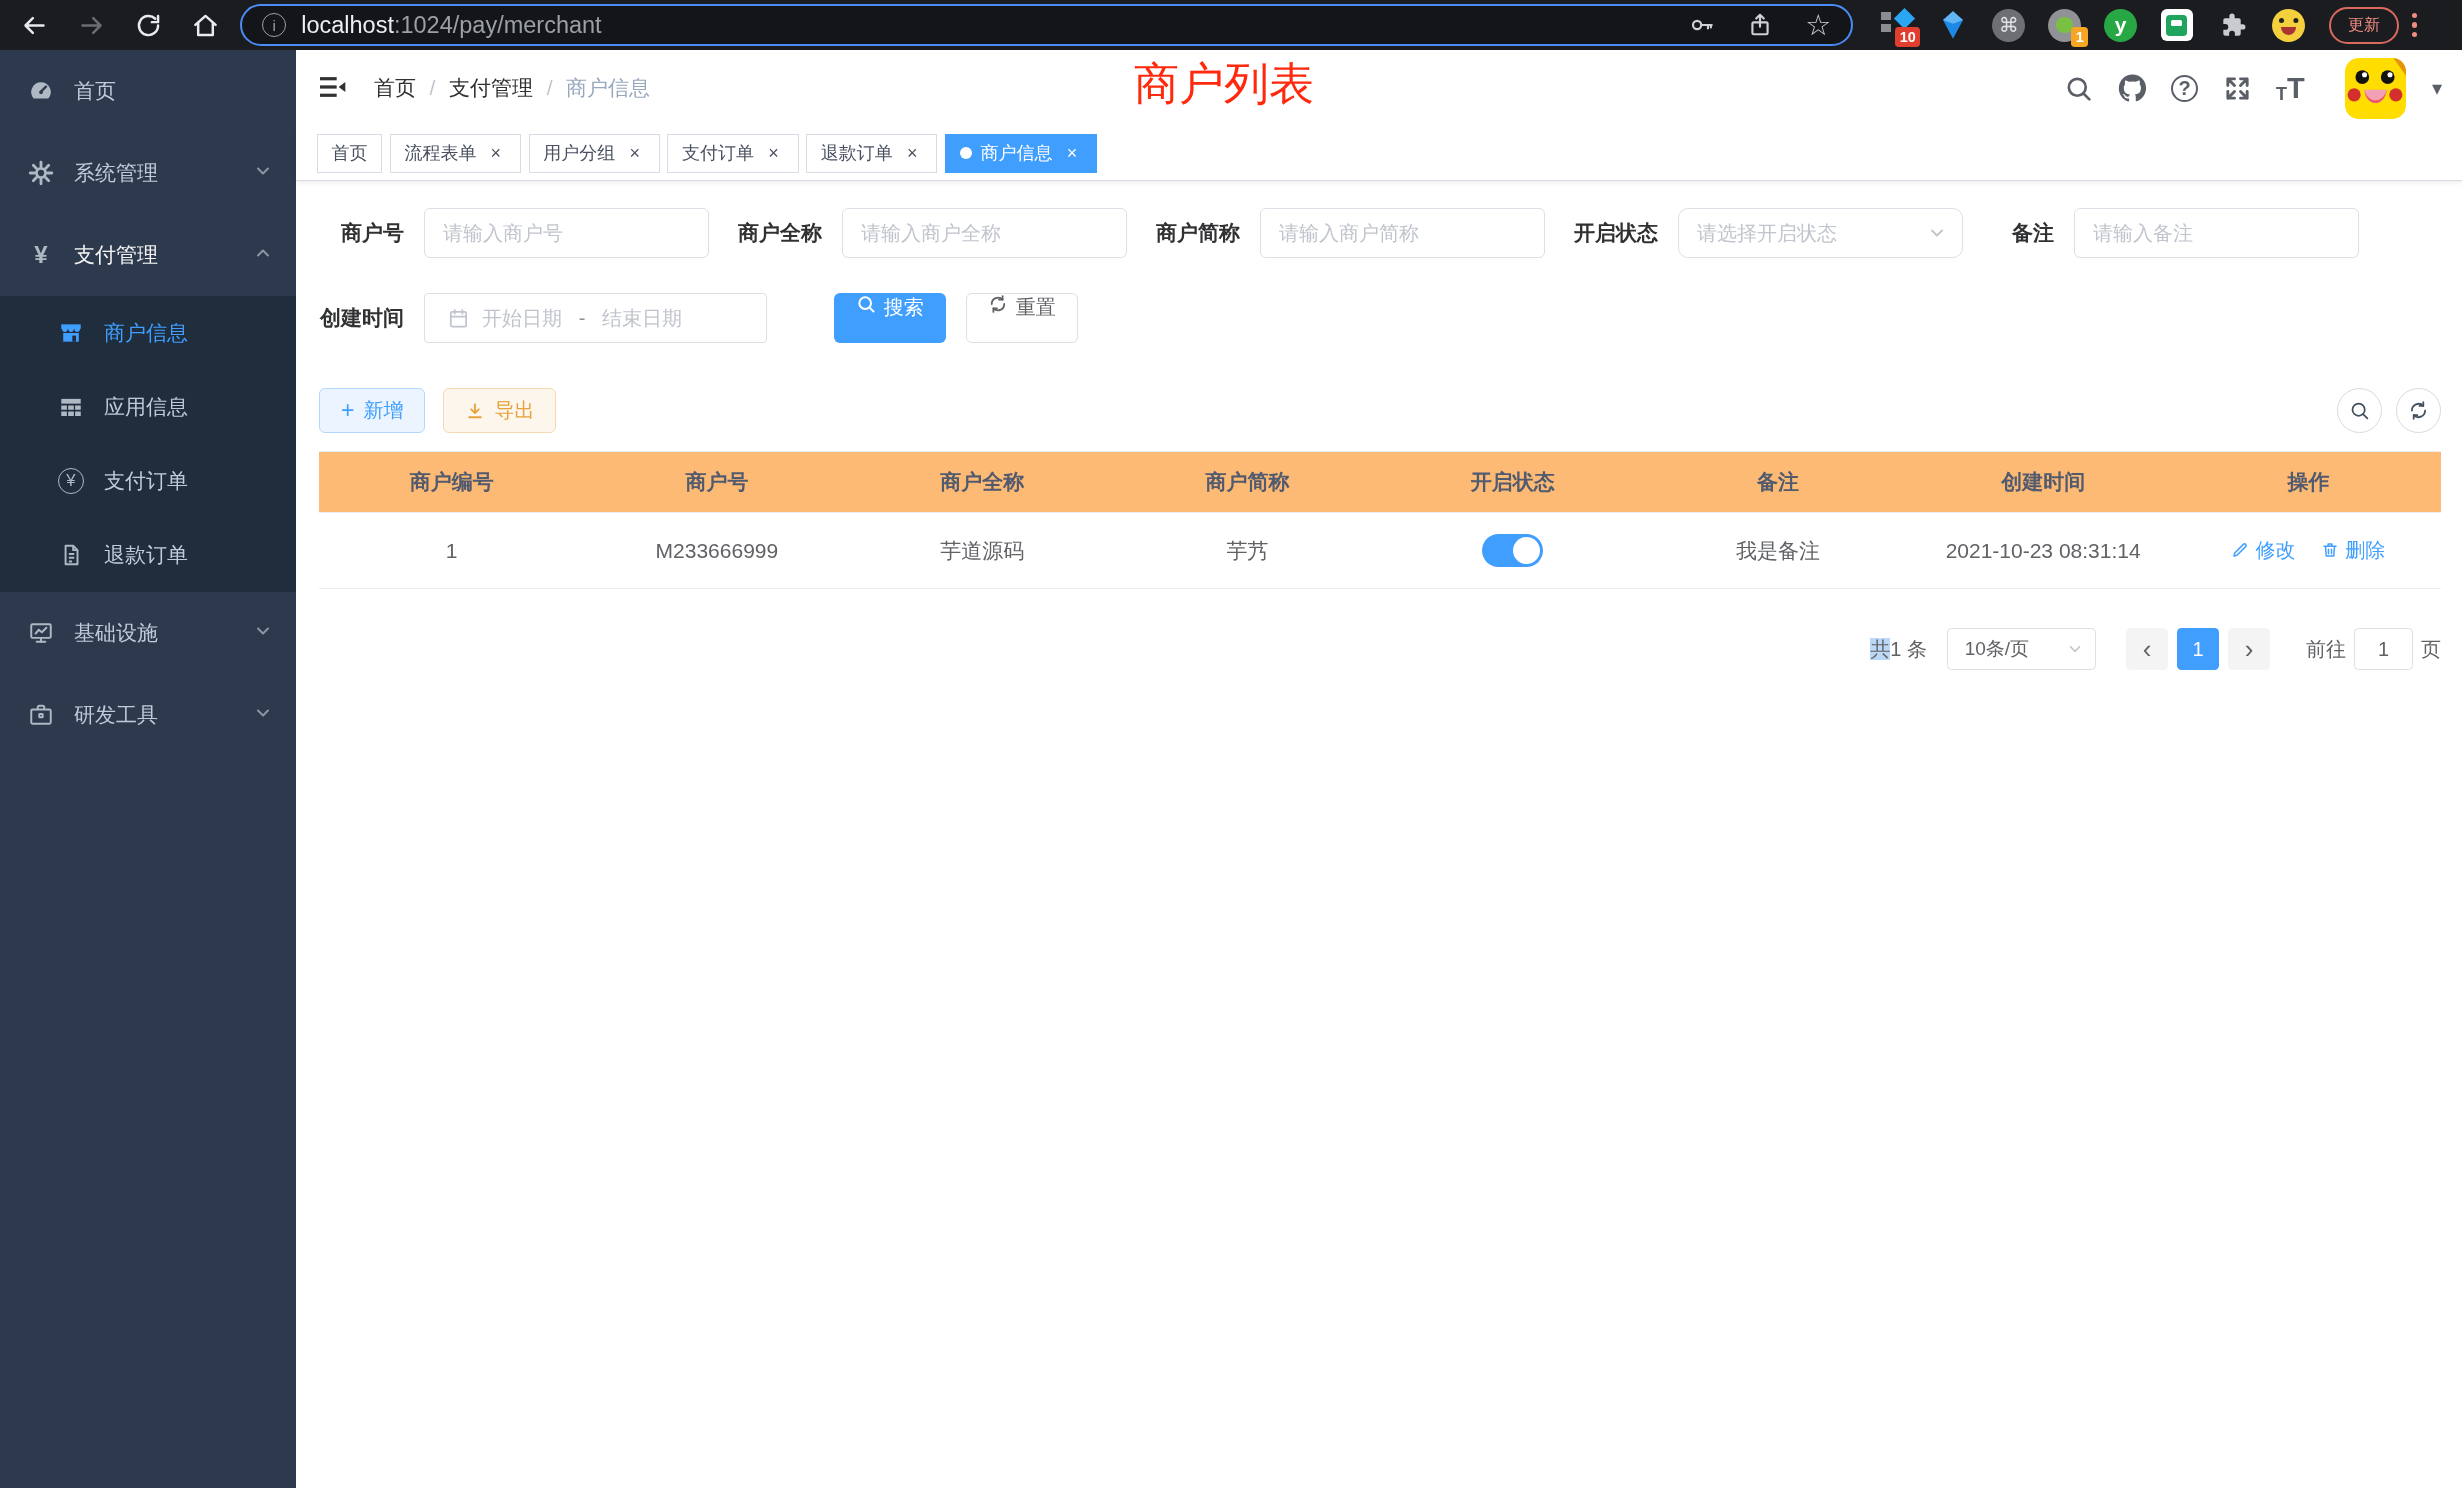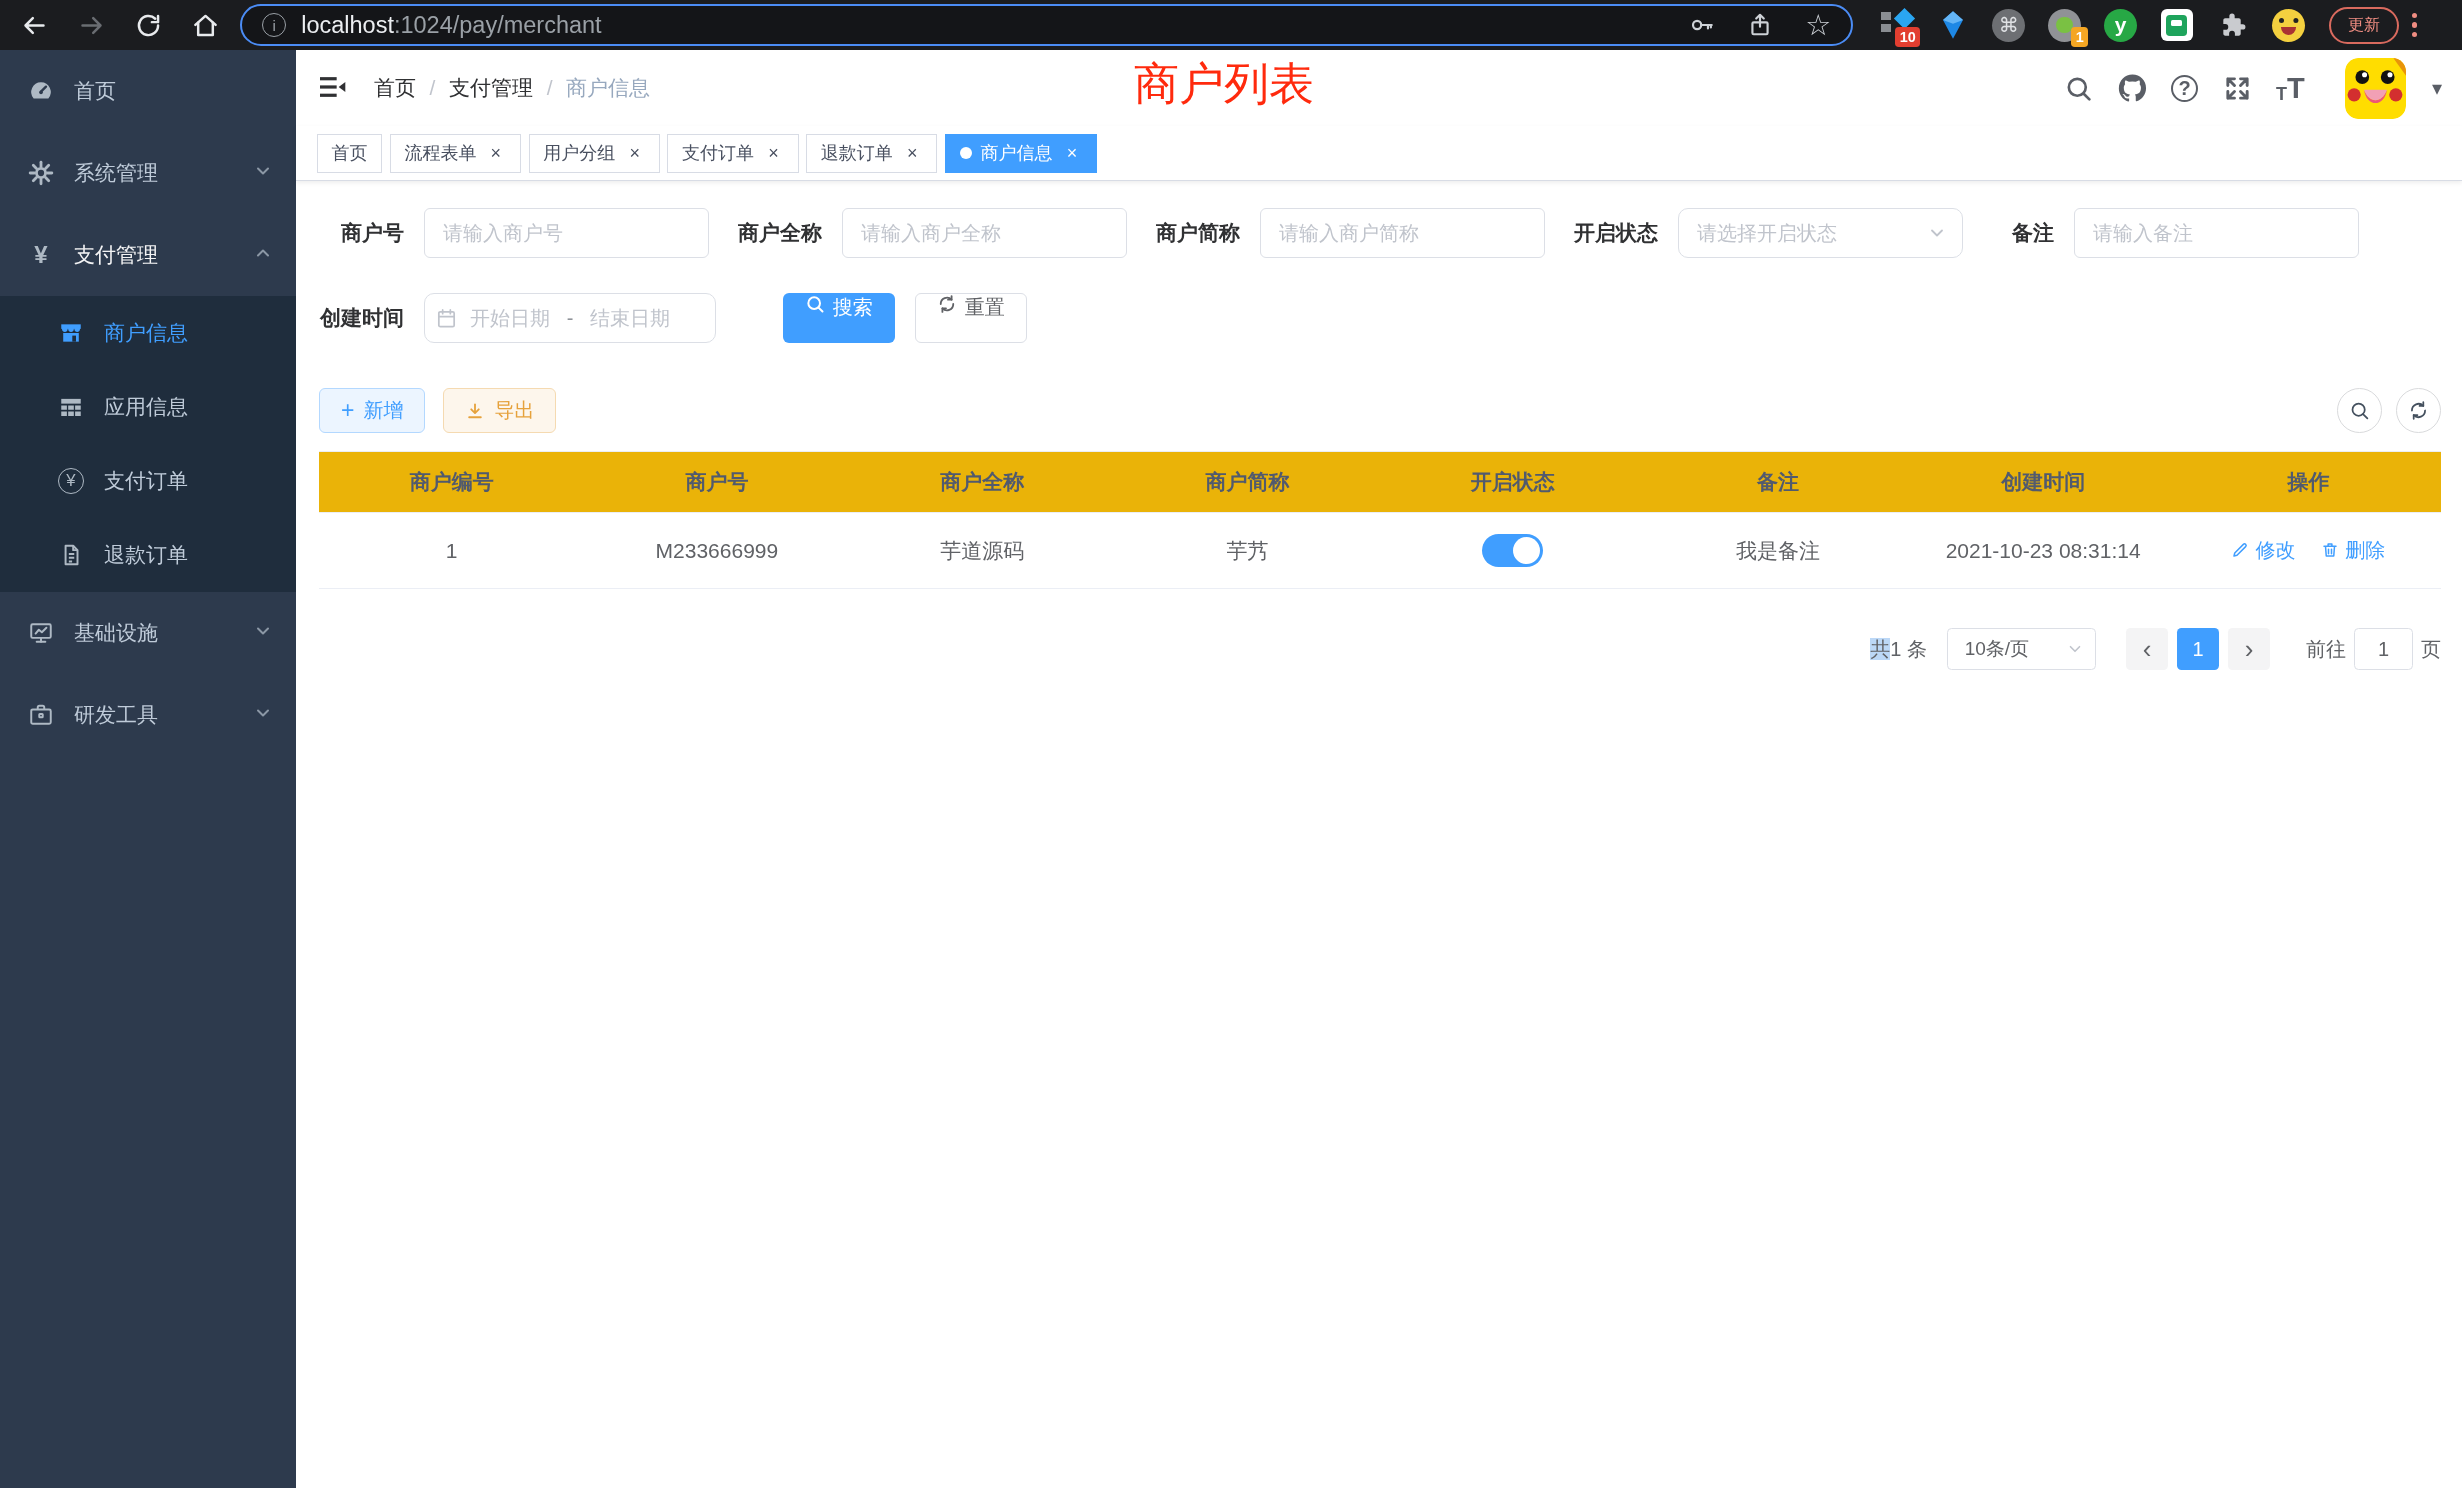--- a/index.html
+++ b/index.html
@@ -120,22 +120,22 @@
   .fl { font-size:21px; font-weight:700; color:#303133; margin-right:20px; white-space:nowrap; }
   .fl.w { width:85px; text-align:right; }
   .inp { width:285px; height:50px; border:0.8px solid #dcdfe6; border-radius:6px;
     font-size:20px; color:#606266; padding:0 18px; background:#fff; outline:none;
     font-family:inherit; }
   .inp::placeholder { color:#c0c4cc; }
   .sel { width:285px; height:50px; border:0.8px solid #dcdfe6; border-radius:10px;
     display:flex; align-items:center; padding:0 15px 0 18px; cursor:pointer; }
   .sel .ph { font-size:20px; color:#c0c4cc; flex:1; }
   .sel svg { width:20px; height:20px; color:#c0c4cc; }
-  .daterange { width:292px; height:50px; border:0.8px solid #dcdfe6; border-radius:10px;
-    display:flex; align-items:center; padding:0 10px; cursor:pointer; }
+  .daterange { width:343px; height:50px; border:0.8px solid #dcdfe6; border-radius:4px;
+    display:flex; align-items:center; padding:0 22px; cursor:pointer; }
   .daterange svg { width:23px; height:23px; color:#c0c4cc; margin-right:12px; flex-shrink:0; }
   .daterange .ph { font-size:20px; color:#c0c4cc; white-space:nowrap; }
   .daterange .sep { color:#8f9399; margin:0 16.7px; font-size:20px; }
   .btn { height:50px; display:inline-flex; align-items:flex-start; justify-content:center;
     border-radius:6px; font-size:20px; cursor:pointer; border:0.8px solid transparent;
     white-space:nowrap; }
   .btn svg { width:20px; height:20px; margin-right:7.6px; }
   .btn-primary { background:#409eff; color:#fff; width:112px; margin-left:38px; }
   .btn-plain { background:#fff; border-color:#dcdfe6; color:#606266; width:112px; margin-left:20px; }
   .toolbar { display:flex; align-items:center; margin-top:45px; }
@@ -145,21 +145,21 @@
   .btn-add .plus { font-size:23px; margin-right:9px; font-weight:400; }
   .btn-export { background:#fdf6ec; border:0.8px solid #f5dab1; color:#e6a23c; margin-left:18px; }
   .btn-export svg { width:20px; height:20px; margin-right:9px; }
   .tool-right { margin-left:auto; display:flex; gap:13.6px; }
   .circ-btn { width:45px; height:45px; border-radius:50%; border:0.8px solid #d9dadc;
     display:flex; align-items:center; justify-content:center; color:#44505e; background:#fff;
     cursor:pointer; }
   .circ-btn svg { width:21px; height:21px; }
 
   table { width:100%; border-collapse:collapse; table-layout:fixed; margin-top:18px; }
-  thead th { height:61px; background:#eab308; color:#515a6e; font-size:21px; font-weight:700;
+  thead th { height:61px; background:#fdba74; color:#515a6e; font-size:21px; font-weight:700;
     border-top:0.8px solid #ebeef5; border-bottom:0.8px solid #ebeef5; text-align:center; }
   tbody td { height:76px; font-size:21px; color:#606266; border-bottom:0.8px solid #ebeef5;
     text-align:center; }
   .toggle { display:inline-block; width:61px; height:33px; border-radius:16.7px; background:#409eff;
     position:relative; cursor:pointer; vertical-align:middle; }
   .toggle::after { content:""; position:absolute; right:3px; top:3px; width:27px; height:27px;
     border-radius:50%; background:#fff; }
   .op-link { color:#409eff; font-size:20px; display:inline-flex; align-items:center; gap:6px;
     cursor:pointer; }
   .op-link + .op-link { margin-left:20px; }

